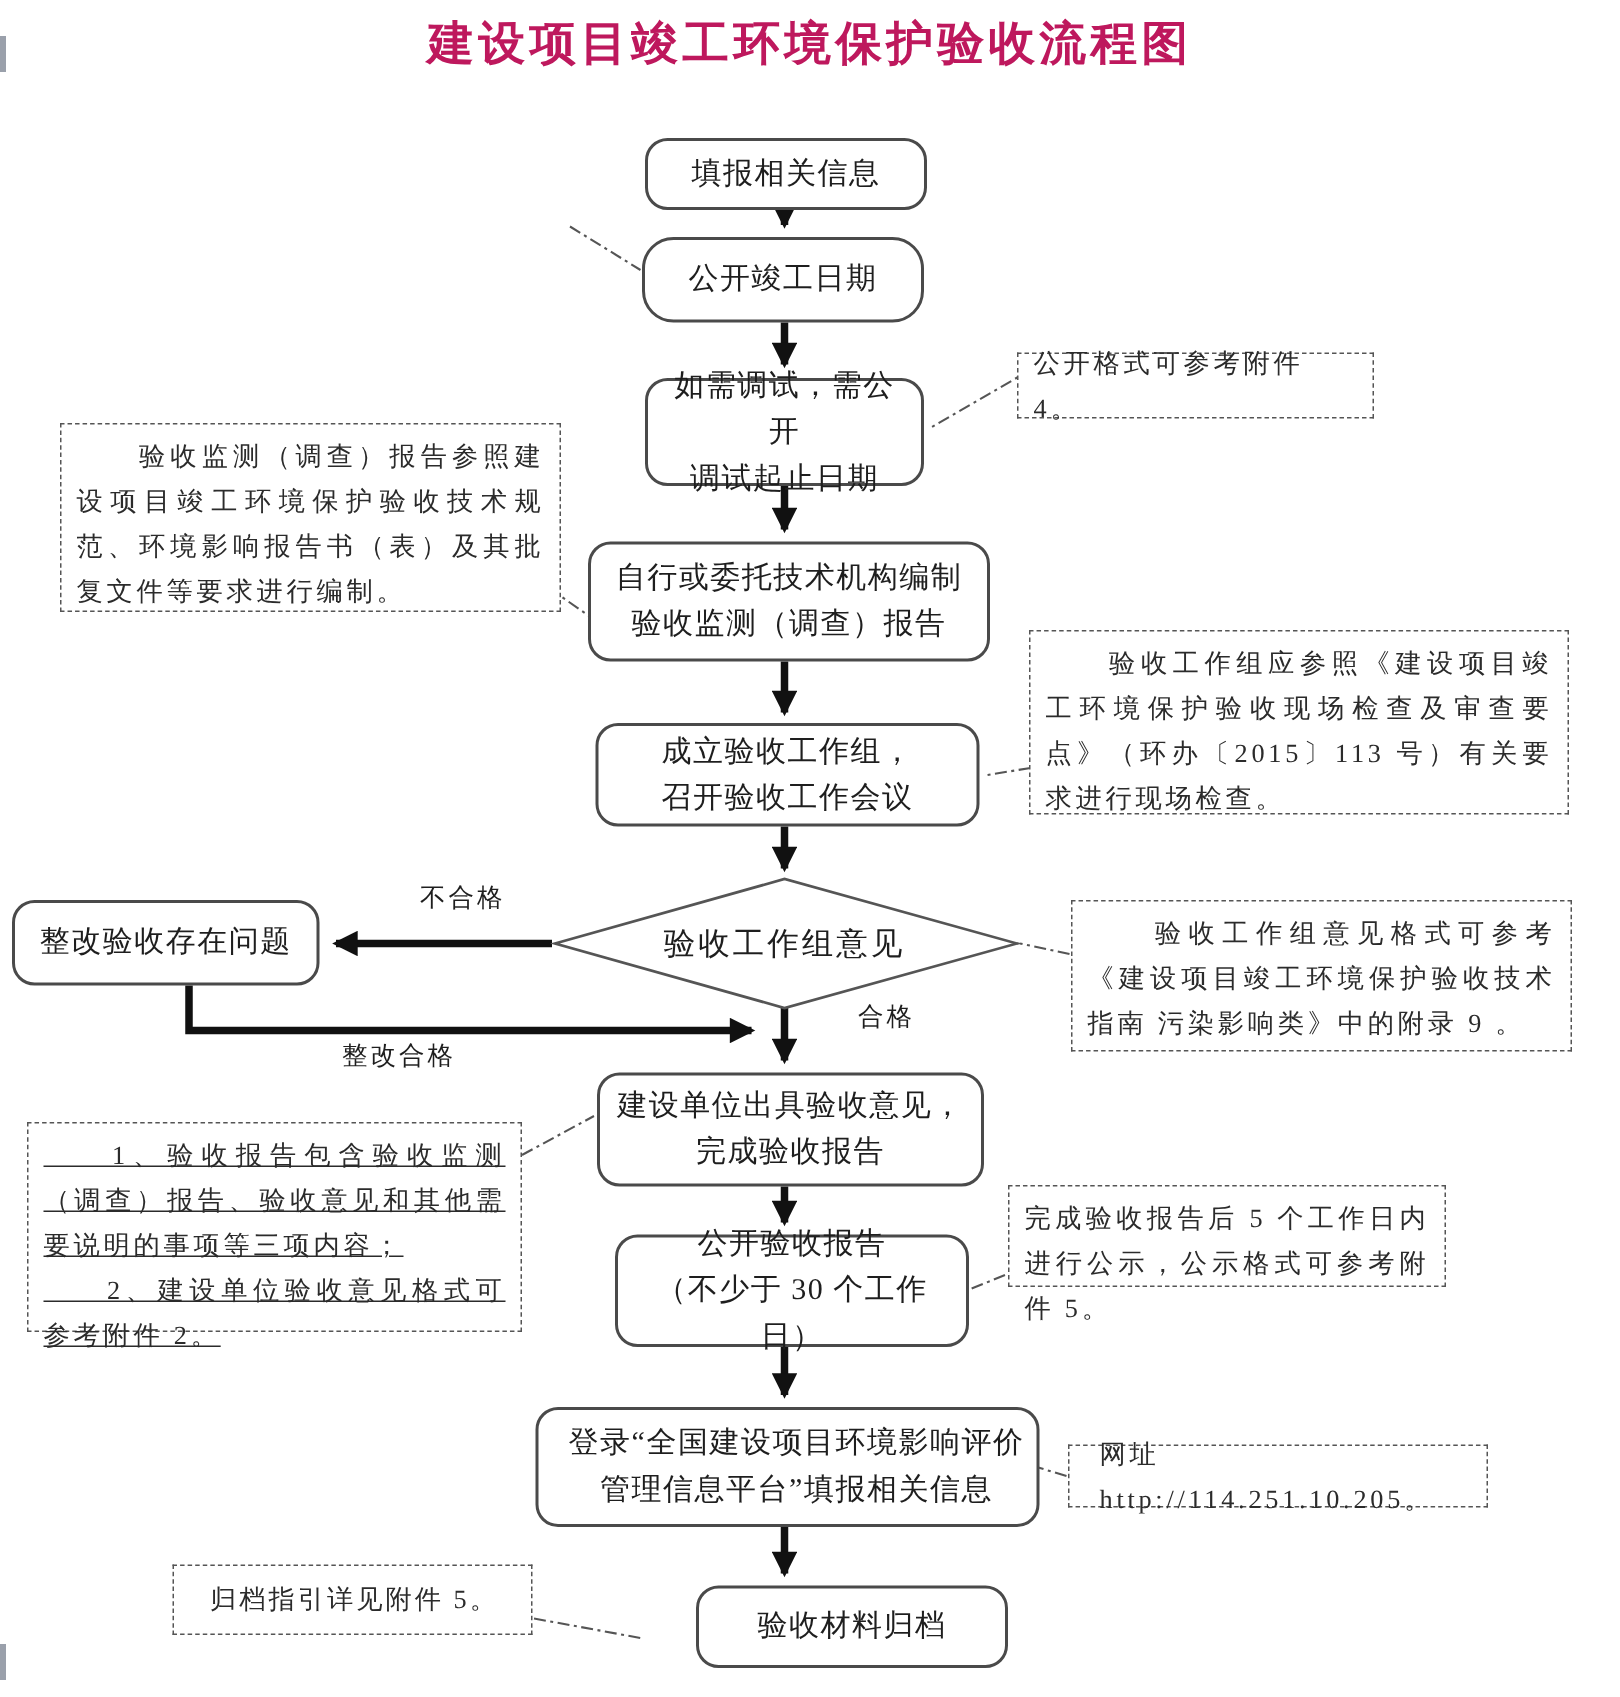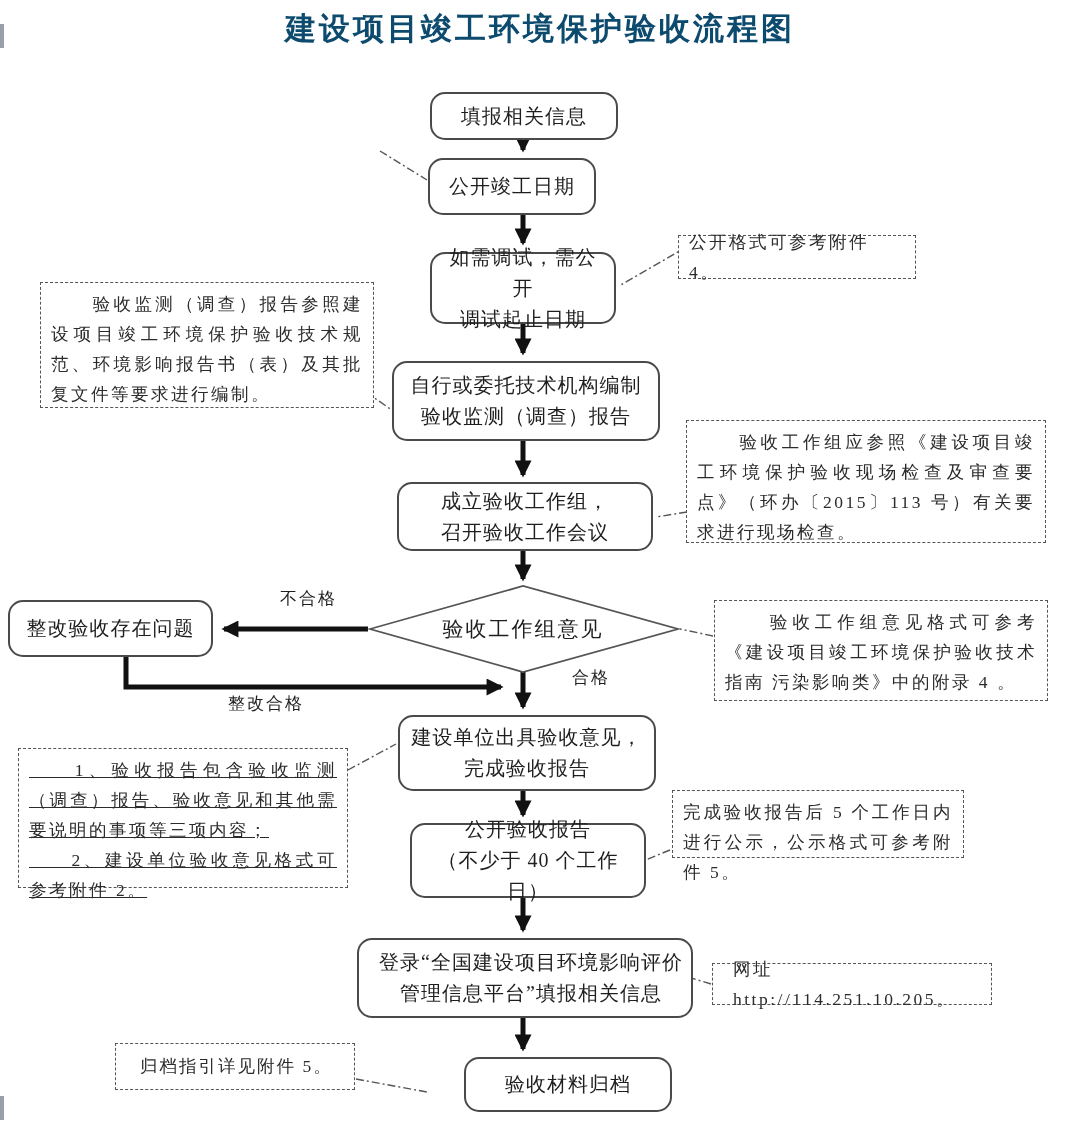--- a/index.html
+++ b/index.html
@@ -2,21 +2,21 @@
 <html lang="zh"><head>
 <meta charset="utf-8">
 <style>
   html,body{margin:0;padding:0;background:#ffffff;}
   body{font-family:"Liberation Serif","DejaVu Serif",serif;color:#222;}
   .stage{position:relative;width:1080px;height:1131px;background:#fff;overflow:hidden;}
   svg.layer{position:absolute;left:0;top:0;width:1080px;height:1131px;}
 
   .page-title{
     position:absolute;left:0;right:0;top:8px;margin:0;
-    text-align:center;font-size:31px;font-weight:600;letter-spacing:3px;color:#0c4a6e;
+    text-align:center;font-size:31px;font-weight:600;letter-spacing:3px;color:#be185d;
   }
 
   .node{
     position:absolute;box-sizing:border-box;
     background:#fff;border:2px solid #4a4a4a;border-radius:15px;
     display:flex;align-items:center;justify-content:center;text-align:center;
     font-size:20px;letter-spacing:1px;line-height:1.55;color:#1e1e1e;
     white-space:pre-line;padding:4px 8px;z-index:3;
   }
 
@@ -86,46 +86,46 @@
     <line x1="713" y1="636" x2="680" y2="629" stroke="#555" stroke-width="1.4" stroke-dasharray="8 3 2 3"></line>
     <line x1="348" y1="770" x2="396" y2="744" stroke="#555" stroke-width="1.4" stroke-dasharray="8 3 2 3"></line>
     <line x1="670" y1="850" x2="643" y2="861" stroke="#555" stroke-width="1.4" stroke-dasharray="8 3 2 3"></line>
     <line x1="711" y1="984" x2="691" y2="978" stroke="#555" stroke-width="1.4" stroke-dasharray="8 3 2 3"></line>
     <line x1="356" y1="1079" x2="427" y2="1092" stroke="#555" stroke-width="1.4" stroke-dasharray="8 3 2 3"></line>
   </svg>
 
   <h1 class="page-title">建设项目竣工环境保护验收流程图</h1>
 
   <div class="node" style="left:430px;top:92px;width:188px;height:48px;">填报相关信息</div>
-  <div class="node" style="left:428px;top:158px;width:168px;height:57px;">公开竣工日期</div>
+  <div class="node" style="left:428px;top:158px;width:188px;height:57px;border-radius:21px;">公开竣工日期</div>
   <div class="node" style="left:430px;top:252px;width:186px;height:72px;">如需调试，需公开
 调试起止日期</div>
   <div class="node" style="left:392px;top:361px;width:268px;height:80px;">自行或委托技术机构编制
 验收监测（调查）报告</div>
   <div class="node" style="left:397px;top:482px;width:256px;height:69px;">成立验收工作组，
 召开验收工作会议</div>
   <div class="decision-label" style="left:413px;top:612px;width:220px;height:34px;">验收工作组意见</div>
   <div class="node" style="left:398px;top:715px;width:258px;height:76px;">建设单位出具验收意见，
 完成验收报告</div>
   <div class="node" style="left:8px;top:600px;width:205px;height:57px;">整改验收存在问题</div>
   <div class="node" style="left:410px;top:823px;width:236px;height:75px;">公开验收报告
-（不少于 40 个工作日）</div>
+（不少于 30 个工作日）</div>
   <div class="node" style="left:357px;top:938px;width:336px;height:80px;padding-left:20px;">登录“全国建设项目环境影响评价
 管理信息平台”填报相关信息</div>
   <div class="node" style="left:428px;top:1057px;width:208px;height:55px;margin-left:36px;">验收材料归档</div>
 
   <div class="edge-label" style="left:278px;top:587px;">不合格</div>
   <div class="edge-label" style="left:570px;top:666px;">合格</div>
   <div class="edge-label" style="left:226px;top:692px;">整改合格</div>
 
 
   <div class="annotation single" style="left:678px;top:203px;width:238px;height:44px;margin-top:32px;">公开格式可参考附件 4。</div>
   <div class="annotation" style="left:40px;top:282px;width:334px;height:126px;">　　验收监测（调查）报告参照建设项目竣工环境保护验收技术规范、环境影响报告书（表）及其批复文件等要求进行编制。</div>
   <div class="annotation" style="left:686px;top:420px;width:360px;height:123px;">　　验收工作组应参照《建设项目竣工环境保护验收现场检查及审查要点》（环办〔2015〕113 号）有关要求进行现场检查。</div>
-  <div class="annotation" style="left:714px;top:600px;width:334px;height:101px;">　　验收工作组意见格式可参考《建设项目竣工环境保护验收技术指南 污染影响类》中的附录 4 。</div>
+  <div class="annotation" style="left:714px;top:600px;width:334px;height:101px;">　　验收工作组意见格式可参考《建设项目竣工环境保护验收技术指南 污染影响类》中的附录 9 。</div>
   <div class="annotation" style="left:18px;top:748px;width:330px;height:140px;text-decoration:underline;">　　1、验收报告包含验收监测（调查）报告、验收意见和其他需要说明的事项等三项内容；
 　　2、建设单位验收意见格式可参考附件 2。</div>
   <div class="annotation" style="left:672px;top:790px;width:292px;height:68px;">完成验收报告后 5 个工作日内进行公示，公示格式可参考附件 5。</div>
   <div class="annotation single" style="left:712px;top:963px;width:280px;height:42px;padding-left:20px;">网址 http://114.251.10.205。</div>
   <div class="annotation single" style="left:115px;top:1043px;width:240px;height:47px;padding-left:24px;letter-spacing:2px;">归档指引详见附件 5。</div>
 
   <div class="edge-artifact" style="top:24px;height:24px;"></div>
   <div class="edge-artifact" style="top:1096px;height:24px;"></div>
 </div>
 

